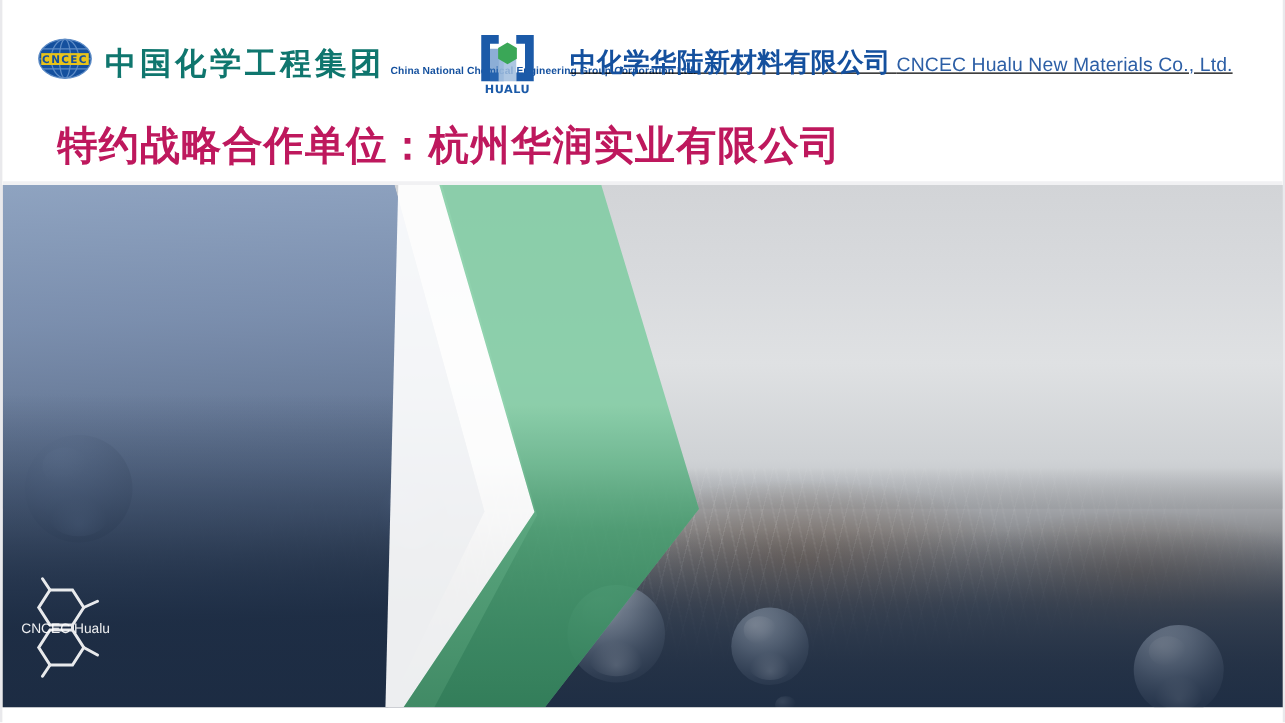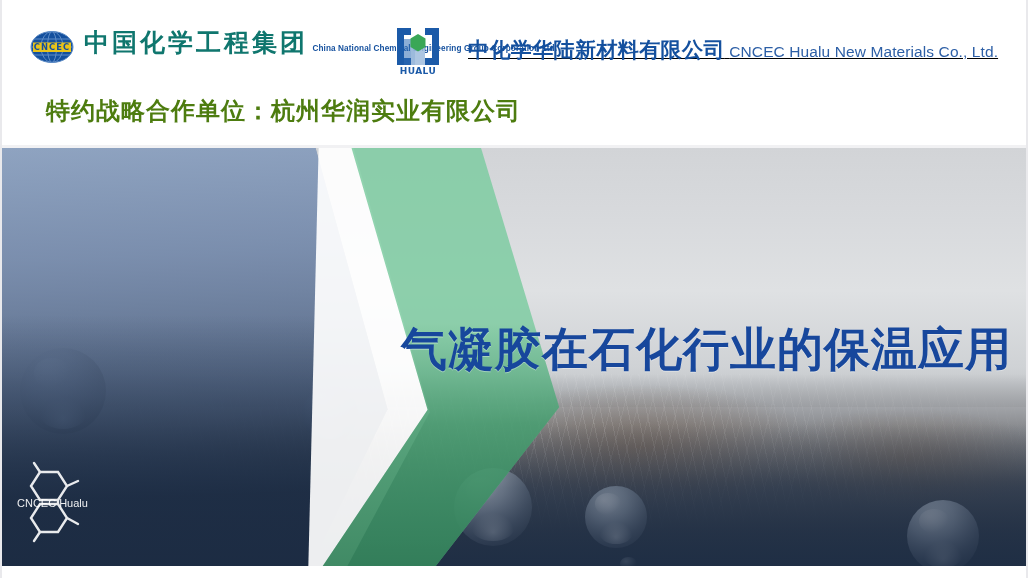--- a/index.html
+++ b/index.html
@@ -21,21 +21,21 @@
     background:#ffffff;
     box-sizing:border-box;
   }
   .logo-row{
     position:absolute;left:0;top:22px;width:1028px;height:62px;
   }
 
   
   .cncec-logo{
     position:absolute;left:26px;top:8px;
-    display:flex;align-items:flex-start;
+    display:flex;align-items:flex-end;
   }
   .globe{
     position:relative;width:48px;height:34px;flex:0 0 auto;
   }
   .globe svg{display:block;}
   .cncec-text{margin-left:8px;}
   .cncec-cn{
     font-size:25px;font-weight:bold;color:#0f766e;
     letter-spacing:3px;line-height:1.05;white-space:nowrap;
     font-family:"DejaVu Sans","Liberation Sans",sans-serif;
@@ -44,37 +44,37 @@
     font-size:8.2px;font-weight:bold;color:#14509E;
     letter-spacing:.1px;line-height:1.2;white-space:nowrap;
     margin-top:2px;text-align:center;
   }
 
   
   .hualu-logo{
     position:absolute;left:381px;top:4px;
     display:flex;align-items:center;
   }
-  .hualu-mark{position:relative;width:46px;height:50px;flex:0 0 auto;margin-left:12px;}
+  .hualu-mark{position:relative;width:46px;height:50px;flex:0 0 auto;}
   .hualu-mark svg{display:block;}
   .hualu-text{margin-left:27px;text-decoration:underline;}
   .hualu-cn{
     font-size:21px;font-weight:bold;color:#14509E;
     letter-spacing:.4px;line-height:1.12;white-space:nowrap;
     font-family:"DejaVu Sans","Liberation Sans",sans-serif;
   }
   .hualu-en{
     font-size:15.5px;color:#2D5FA6;font-weight:normal;
     letter-spacing:.1px;line-height:1.2;white-space:nowrap;margin-top:1px;
   }
 
   
   .partner-line{
     position:absolute;left:44px;top:95px;
-    font-size:24px;font-weight:bold;color:#4d7c0f;
+    font-size:32px;font-weight:bold;color:#be185d;
     letter-spacing:1px;white-space:nowrap;
     font-family:"DejaVu Sans","Liberation Sans",sans-serif;
   }
 
   .header-rule{
     position:absolute;left:0;top:145px;width:1028px;height:3px;
     background:#f1f1f3;
   }
 
   
@@ -270,21 +270,20 @@
     </div>
 
     <div class="navy-wash"></div>
     <div class="blue-panel"></div>
     <div class="blue-panel-2"></div>
     <div class="navy-left"></div>
     <div class="white-gap"></div>
     <div class="green-chevron"></div>
     <div class="green-chevron-dark"></div>
 
-    <div class="slide-title">气凝胶在石化行业的保温应用</div>
 
     <div class="watermark">
       <svg width="92" height="92" viewBox="0 0 92 92">
         <g stroke="#ffffff" stroke-width="2.4" fill="none" opacity="0.9" stroke-linecap="round">
           <polygon points="30,16 48,16 57,30 48,44 30,44 21,30"></polygon>
           <polygon points="30,48 48,48 57,62 48,76 30,76 21,62"></polygon>
           <line x1="30" y1="16" x2="24" y2="7"></line>
           <line x1="57" y1="30" x2="68" y2="25"></line>
           <line x1="57" y1="62" x2="68" y2="68"></line>
           <line x1="30" y1="76" x2="24" y2="85"></line>

